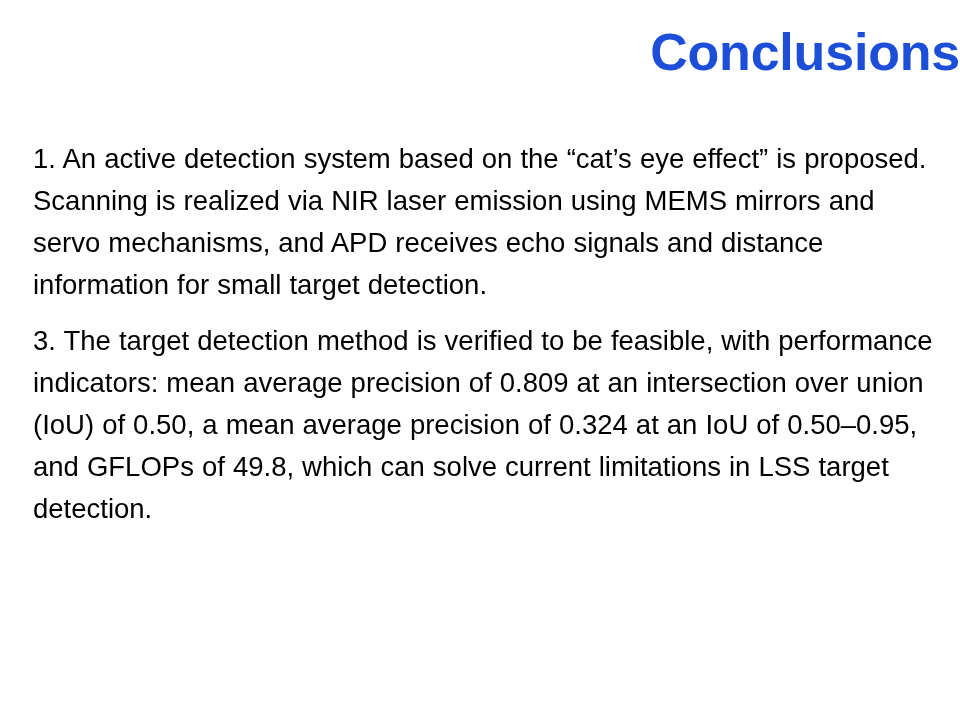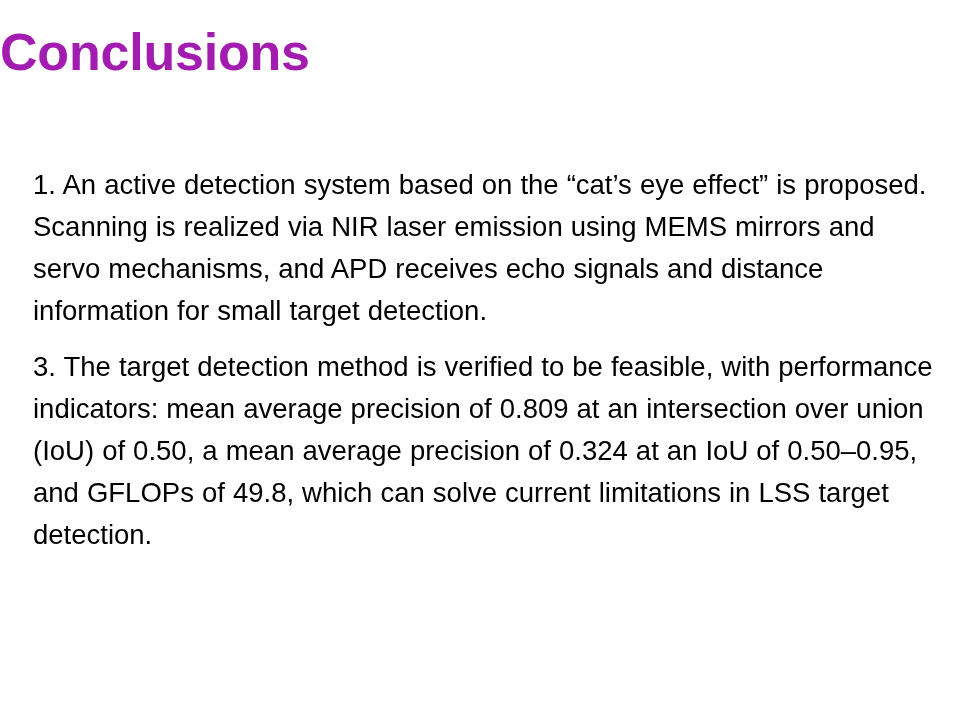--- a/index.html
+++ b/index.html
@@ -19,33 +19,32 @@
     width: 960px;
     height: 720px;
     background: #ffffff;
     box-sizing: border-box;
   }
   .slide-title {
     position: absolute;
     top: 22px;
     left: 0;
     width: 960px;
-    text-align: left;
+    text-align: right;
     font-size: 52px;
     font-weight: bold;
     line-height: 60px;
     letter-spacing: -0.2px;
-    color: #a21caf;
+    color: #1d4ed8;
   }
   .body-block {
     position: absolute;
     top: 138px;
     left: 33px;
     width: 908px;
-    margin-top: 26px;
   }
   .para {
     font-size: 27.5px;
     font-weight: normal;
     line-height: 42px;
     color: #000000;
     margin: 0 0 14px 0;
     text-align: left;
     word-spacing: 0.4px;
   }

